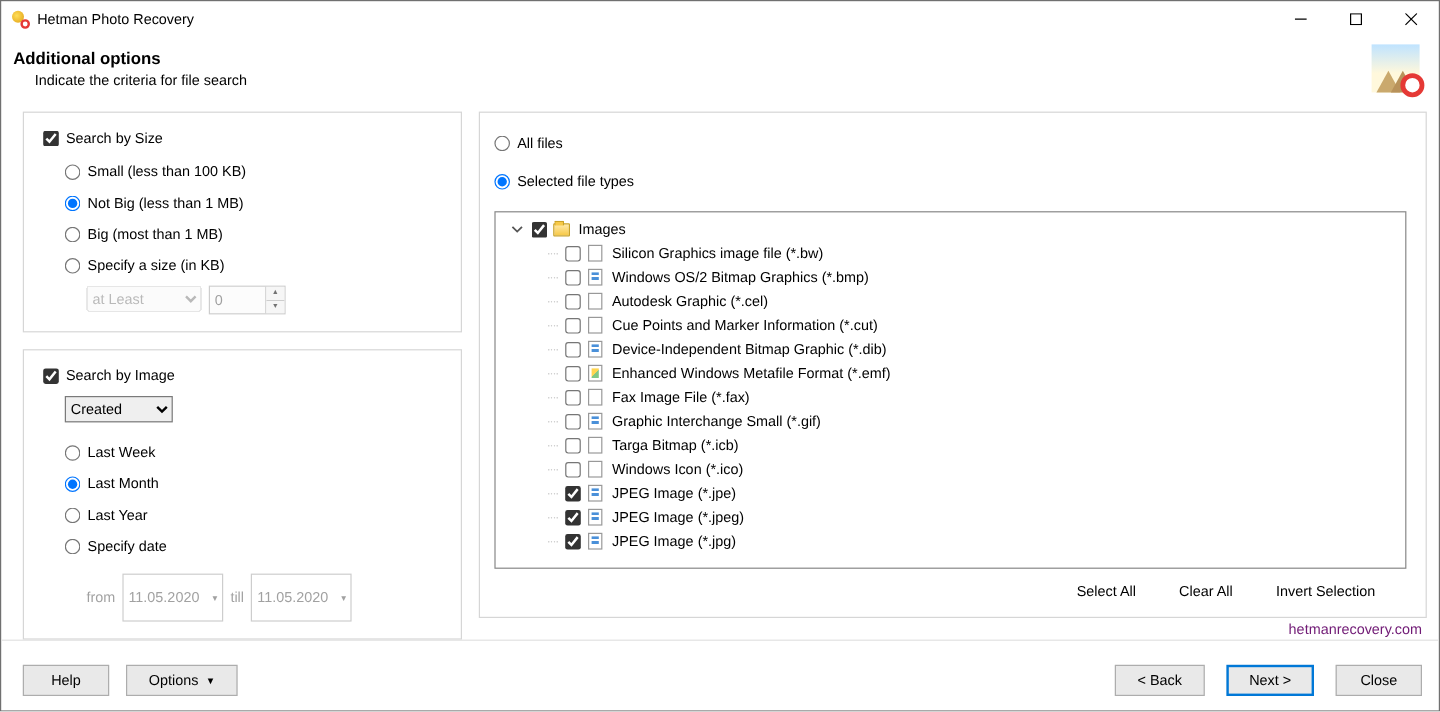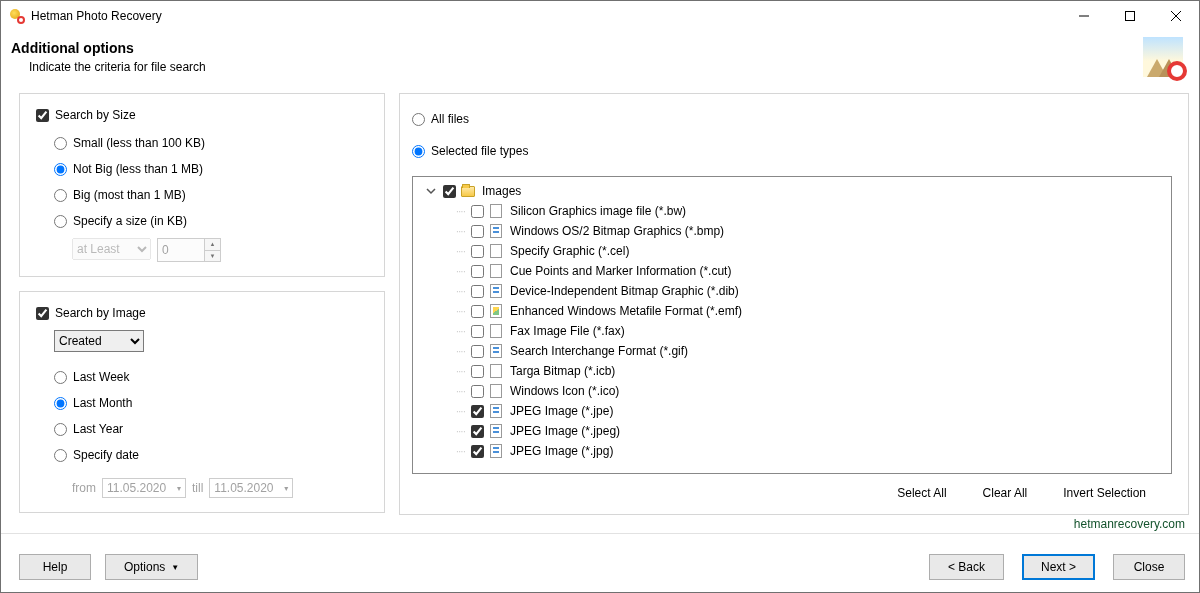--- a/index.html
+++ b/index.html
@@ -30,32 +30,32 @@
   .left .panel { padding: 14px 16px; }
   .right { flex: 1; display: flex; flex-direction: column; }
   .right .panel { flex: 1; padding: 14px 16px 10px 12px; display: flex; flex-direction: column; min-height: 0; }
   
   .chk-row, .radio-row { display: flex; align-items: center; margin-bottom: 10px; }
   .chk-row input[type=checkbox], .radio-row input[type=radio] { margin: 0 6px 0 0; }
   .sub { margin-left: 18px; }
   .radio-row { margin-bottom: 4px; padding: 4px 0; }
   .size-spec { display: flex; gap: 6px; margin-left: 18px; margin-top: 6px; }
   .size-spec select, .size-spec input { height: 22px; font-size: 12px; }
-  .size-spec select { width: 79px; }
+  .size-spec select { width: 96px; }
   .num-wrap { display: flex; border: 1px solid #a6a6a6; }
   .num-wrap input { width: 46px; border: none; padding: 0 4px; }
   .spinner { width: 16px; display: flex; flex-direction: column; border-left: 1px solid #a6a6a6; }
   .spinner div { flex: 1; display: flex; align-items: center; justify-content: center; font-size: 6px; line-height: 1; background: #f0f0f0; }
   .spinner div:first-child { border-bottom: 1px solid #a6a6a6; }
   .size-spec.disabled select, .size-spec.disabled .num-wrap { opacity: 0.55; }
   .date-sel { margin-left: 18px; margin-top: 4px; margin-bottom: 14px; }
   .date-sel select { width: 90px; height: 22px; font-size: 12px; border: 1px solid #7a7a7a; }
   .date-range { display: flex; align-items: center; gap: 6px; margin-left: 18px; margin-top: 12px; opacity: 0.55; }
   .date-range span { color: #555; }
-  .date-box { display: flex; align-items: center; border: 1px solid #a6a6a6; height: 20px; padding: 0 4px; background: #fff; width: 84px; justify-content: space-between; }
+  .date-box { display: flex; align-items: center; border: 1px solid #a6a6a6; height: 40px; padding: 0 4px; background: #fff; width: 84px; justify-content: space-between; }
   .date-box .dd { font-size: 8px; color: #555; }
   
   .tree-wrap { flex: 1; border: 1px solid #888; margin-top: 10px; position: relative; overflow: hidden; min-height: 0; display: flex; }
   .tree { flex: 1; overflow-y: scroll; padding: 4px 2px; }
   .tree-row { display: flex; align-items: center; height: 20px; white-space: nowrap; }
   .tree-toggle { width: 12px; height: 12px; margin-right: 2px; display: inline-flex; align-items: center; justify-content: center; }
   .tree-toggle svg { width: 10px; height: 10px; }
   .tree .dots { color: #ccc; margin-right: 2px; letter-spacing: -1px; font-size: 10px; width: 26px; text-align: right; display: inline-block; }
   .tree .cb { width: 13px; height: 13px; margin-right: 4px; }
   .tree .ficon { width: 16px; height: 16px; margin-right: 6px; display: inline-flex; align-items: center; justify-content: center; }
@@ -67,21 +67,21 @@
   .tree-label { font-size: 12px; }
   
   .tree::-webkit-scrollbar { width: 17px; }
   .tree::-webkit-scrollbar-track { background: #f0f0f0; }
   .tree::-webkit-scrollbar-thumb { background: #cdcdcd; border: 1px solid #f0f0f0; }
   .tree::-webkit-scrollbar-button { height: 17px; background: #f0f0f0; }
   
   .sel-actions { display: flex; justify-content: flex-end; gap: 36px; padding: 12px 26px 4px 0; font-size: 12px; }
   .sel-actions span { cursor: pointer; }
   
-  .brand-link { text-align: right; padding: 2px 14px 2px 0; color: #14532d; font-size: 12px; }
+  .brand-link { text-align: right; padding: 2px 14px 2px 0; color: #701a75; font-size: 12px; }
   .footer { border-top: 1px solid #e2e2e2; padding: 20px 14px 12px 18px; display: flex; align-items: center; gap: 14px; }
   .btn { height: 26px; padding: 0 18px; border: 1px solid #adadad; background: #e9e9e9; font-size: 12px; display: inline-flex; align-items: center; justify-content: center; cursor: pointer; min-width: 72px; }
   .btn.default { border: 2px solid #0078d7; padding: 0 17px; }
   .footer-right { margin-left: auto; display: flex; gap: 18px; }
   .options-btn .tri { margin-left: 6px; font-size: 8px; }
   input[type=checkbox] { accent-color: #333; }
 </style>
 </head>
 <body>
 
@@ -251,21 +251,21 @@
                   <span class="file-icon blue"></span>
                 </span>
                 <span class="tree-label">Windows OS/2 Bitmap Graphics (*.bmp)</span>
               </div>
               <div class="tree-row" style="padding-left: 24px;">
                 <span class="dots">····</span>
                 <input type="checkbox" class="cb" style="">
                 <span class="ficon">
                   <span class="file-icon"></span>
                 </span>
-                <span class="tree-label">Specify Graphic (*.cel)</span>
+                <span class="tree-label">Autodesk Graphic (*.cel)</span>
               </div>
               <div class="tree-row" style="padding-left: 24px;">
                 <span class="dots">····</span>
                 <input type="checkbox" class="cb" style="">
                 <span class="ficon">
                   <span class="file-icon"></span>
                 </span>
                 <span class="tree-label">Cue Points and Marker Information (*.cut)</span>
               </div>
               <div class="tree-row" style="padding-left: 24px;">
@@ -291,21 +291,21 @@
                   <span class="file-icon"></span>
                 </span>
                 <span class="tree-label">Fax Image File (*.fax)</span>
               </div>
               <div class="tree-row" style="padding-left: 24px;">
                 <span class="dots">····</span>
                 <input type="checkbox" class="cb" style="">
                 <span class="ficon">
                   <span class="file-icon blue"></span>
                 </span>
-                <span class="tree-label">Search Interchange Format (*.gif)</span>
+                <span class="tree-label">Graphic Interchange Small (*.gif)</span>
               </div>
               <div class="tree-row" style="padding-left: 24px;">
                 <span class="dots">····</span>
                 <input type="checkbox" class="cb" style="">
                 <span class="ficon">
                   <span class="file-icon"></span>
                 </span>
                 <span class="tree-label">Targa Bitmap (*.icb)</span>
               </div>
               <div class="tree-row" style="padding-left: 24px;">

